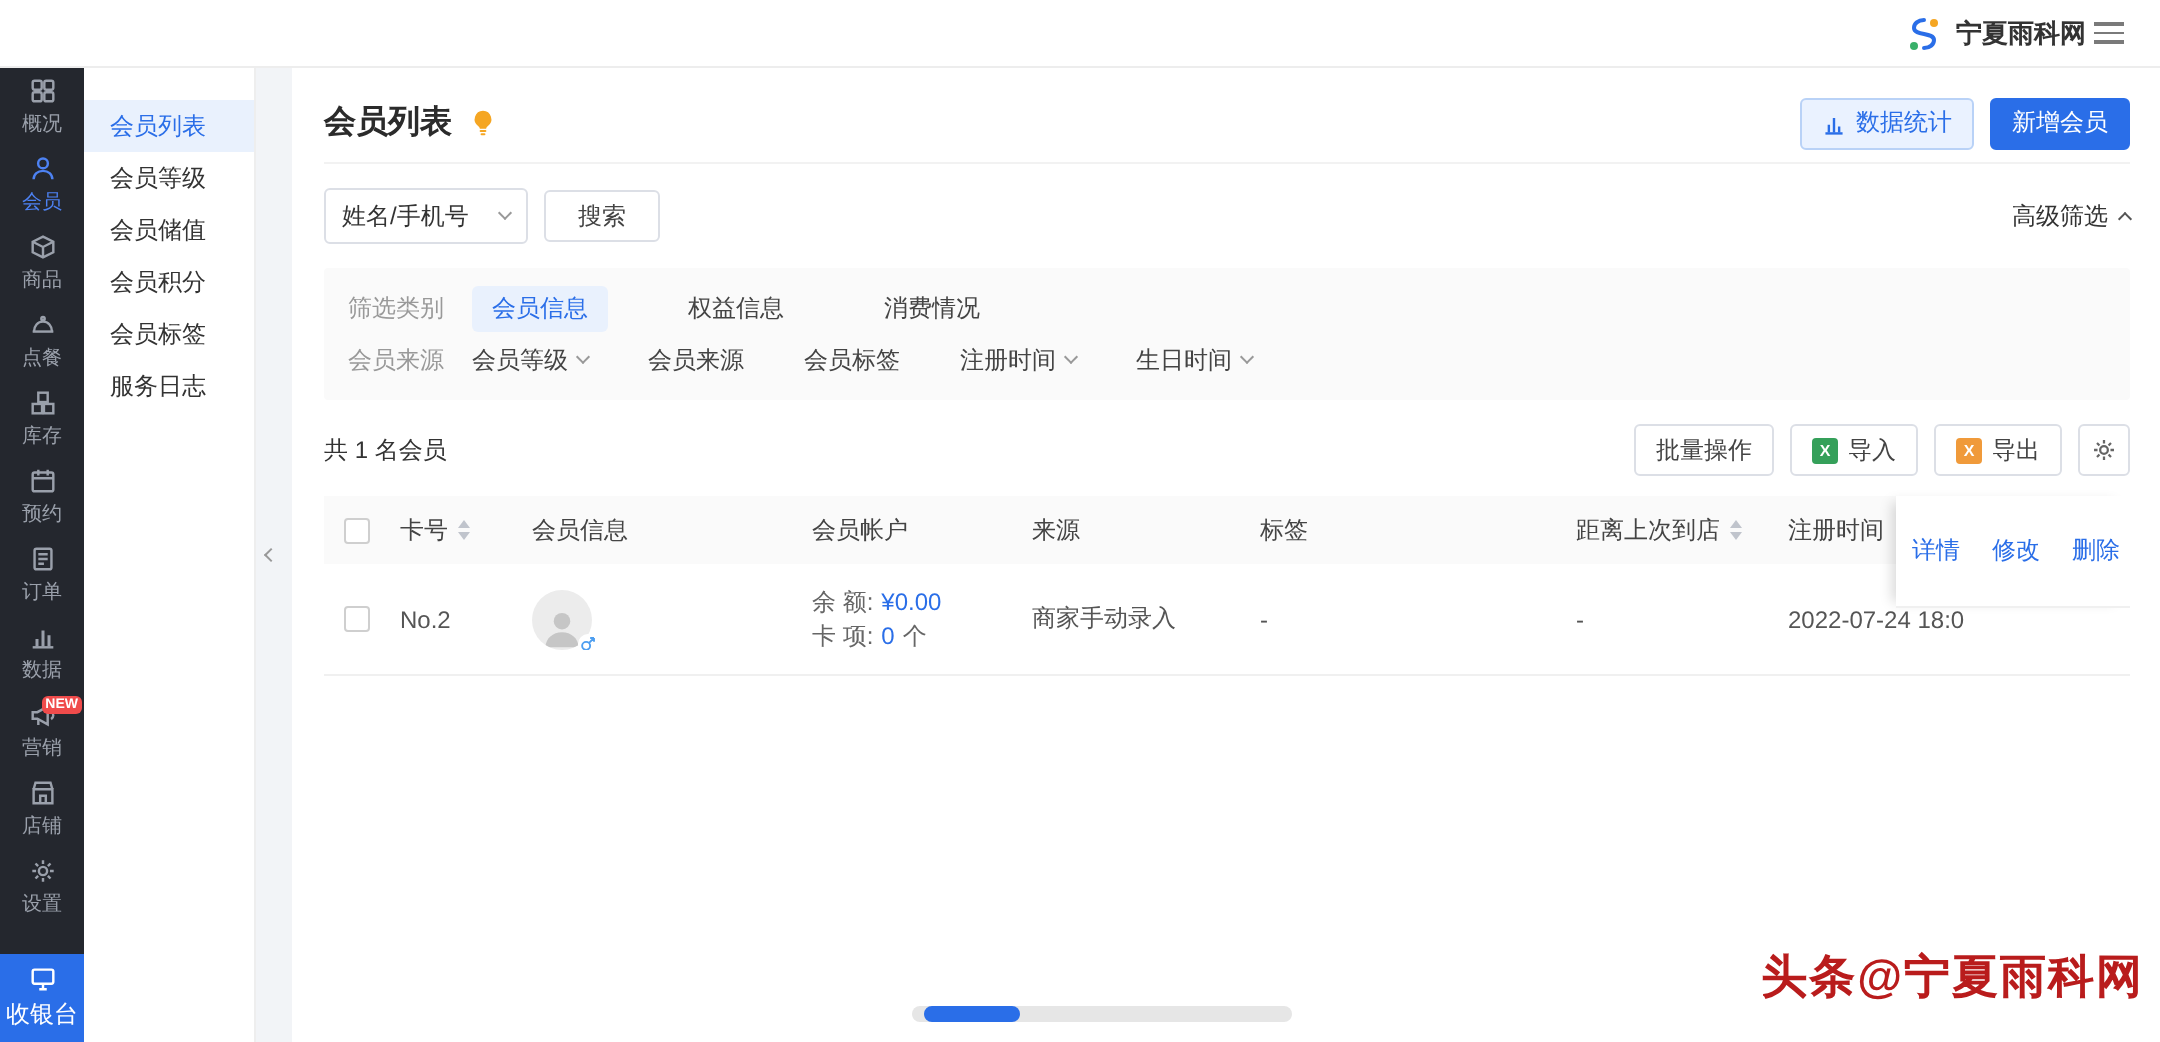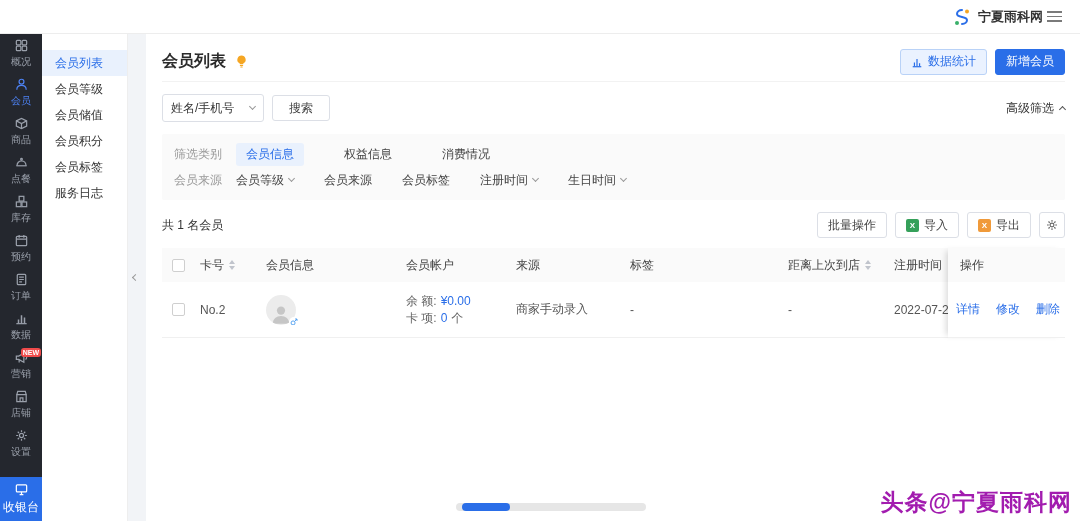--- a/index.html
+++ b/index.html
@@ -126,21 +126,21 @@
            box-shadow:-5px 0 6px -3px rgba(0,0,0,.15)}
   .ops-head{height:34px;background:#fafafa;display:flex;align-items:center;padding-left:12px;color:#444}
   .ops-body{height:56px;background:#fff;display:flex;align-items:center;gap:16px;padding-left:8px;
             border-bottom:1px solid #f0f0f0}
   .link{color:#2a6ee8;cursor:pointer}
 
   
   .hscroll{position:absolute;left:310px;bottom:10px;width:190px;height:8px;background:#e6e6e6;
            border-radius:4px;cursor:pointer}
   .hscroll-thumb{position:absolute;left:6px;top:0;width:48px;height:8px;background:#2a6ee8;border-radius:4px;cursor:grab}
-  .watermark{position:absolute;right:8px;bottom:3px;font-size:23px;font-weight:600;color:#a21caf;letter-spacing:1px}
+  .watermark{position:absolute;right:8px;bottom:17px;font-size:23px;font-weight:600;color:#b91c1c;letter-spacing:1px}
 </style>
 </head>
 <body>
 
 <header class="topbar">
   <div class="logo">
     <svg class="logo-icon" width="20" height="20" viewBox="0 0 20 20">
       <path d="M10 3c-3 0-5 1.8-5 4 0 4 10 2 10 6 0 2.2-2 4-5 4" fill="none" stroke="#2a6ee8" stroke-width="2" stroke-linecap="round"></path>
       <circle cx="15" cy="4.5" r="2" fill="#f5a623"></circle>
       <circle cx="5" cy="16" r="2" fill="#39b06a"></circle>
@@ -447,23 +447,20 @@
                 <span>个</span>
               </div>
           </div>
           <div class="cell c-src cell-dim">商家手动录入</div>
           <div class="cell c-tag cell-dim">-</div>
           <div class="cell c-visit cell-dim">-</div>
           <div class="cell c-reg cell-dim">2022-07-24 18:0</div>
         </div>
 
         <div class="ops-col">
-          <div class="ops-head">
-              <span>操作</span>
-            </div>
           <div class="ops-body">
             <span class="link">详情</span>
             <span class="link">修改</span>
             <span class="link">删除</span>
           </div>
         </div>
       </div>
 
       <div class="hscroll">
         <div class="hscroll-thumb"></div>

